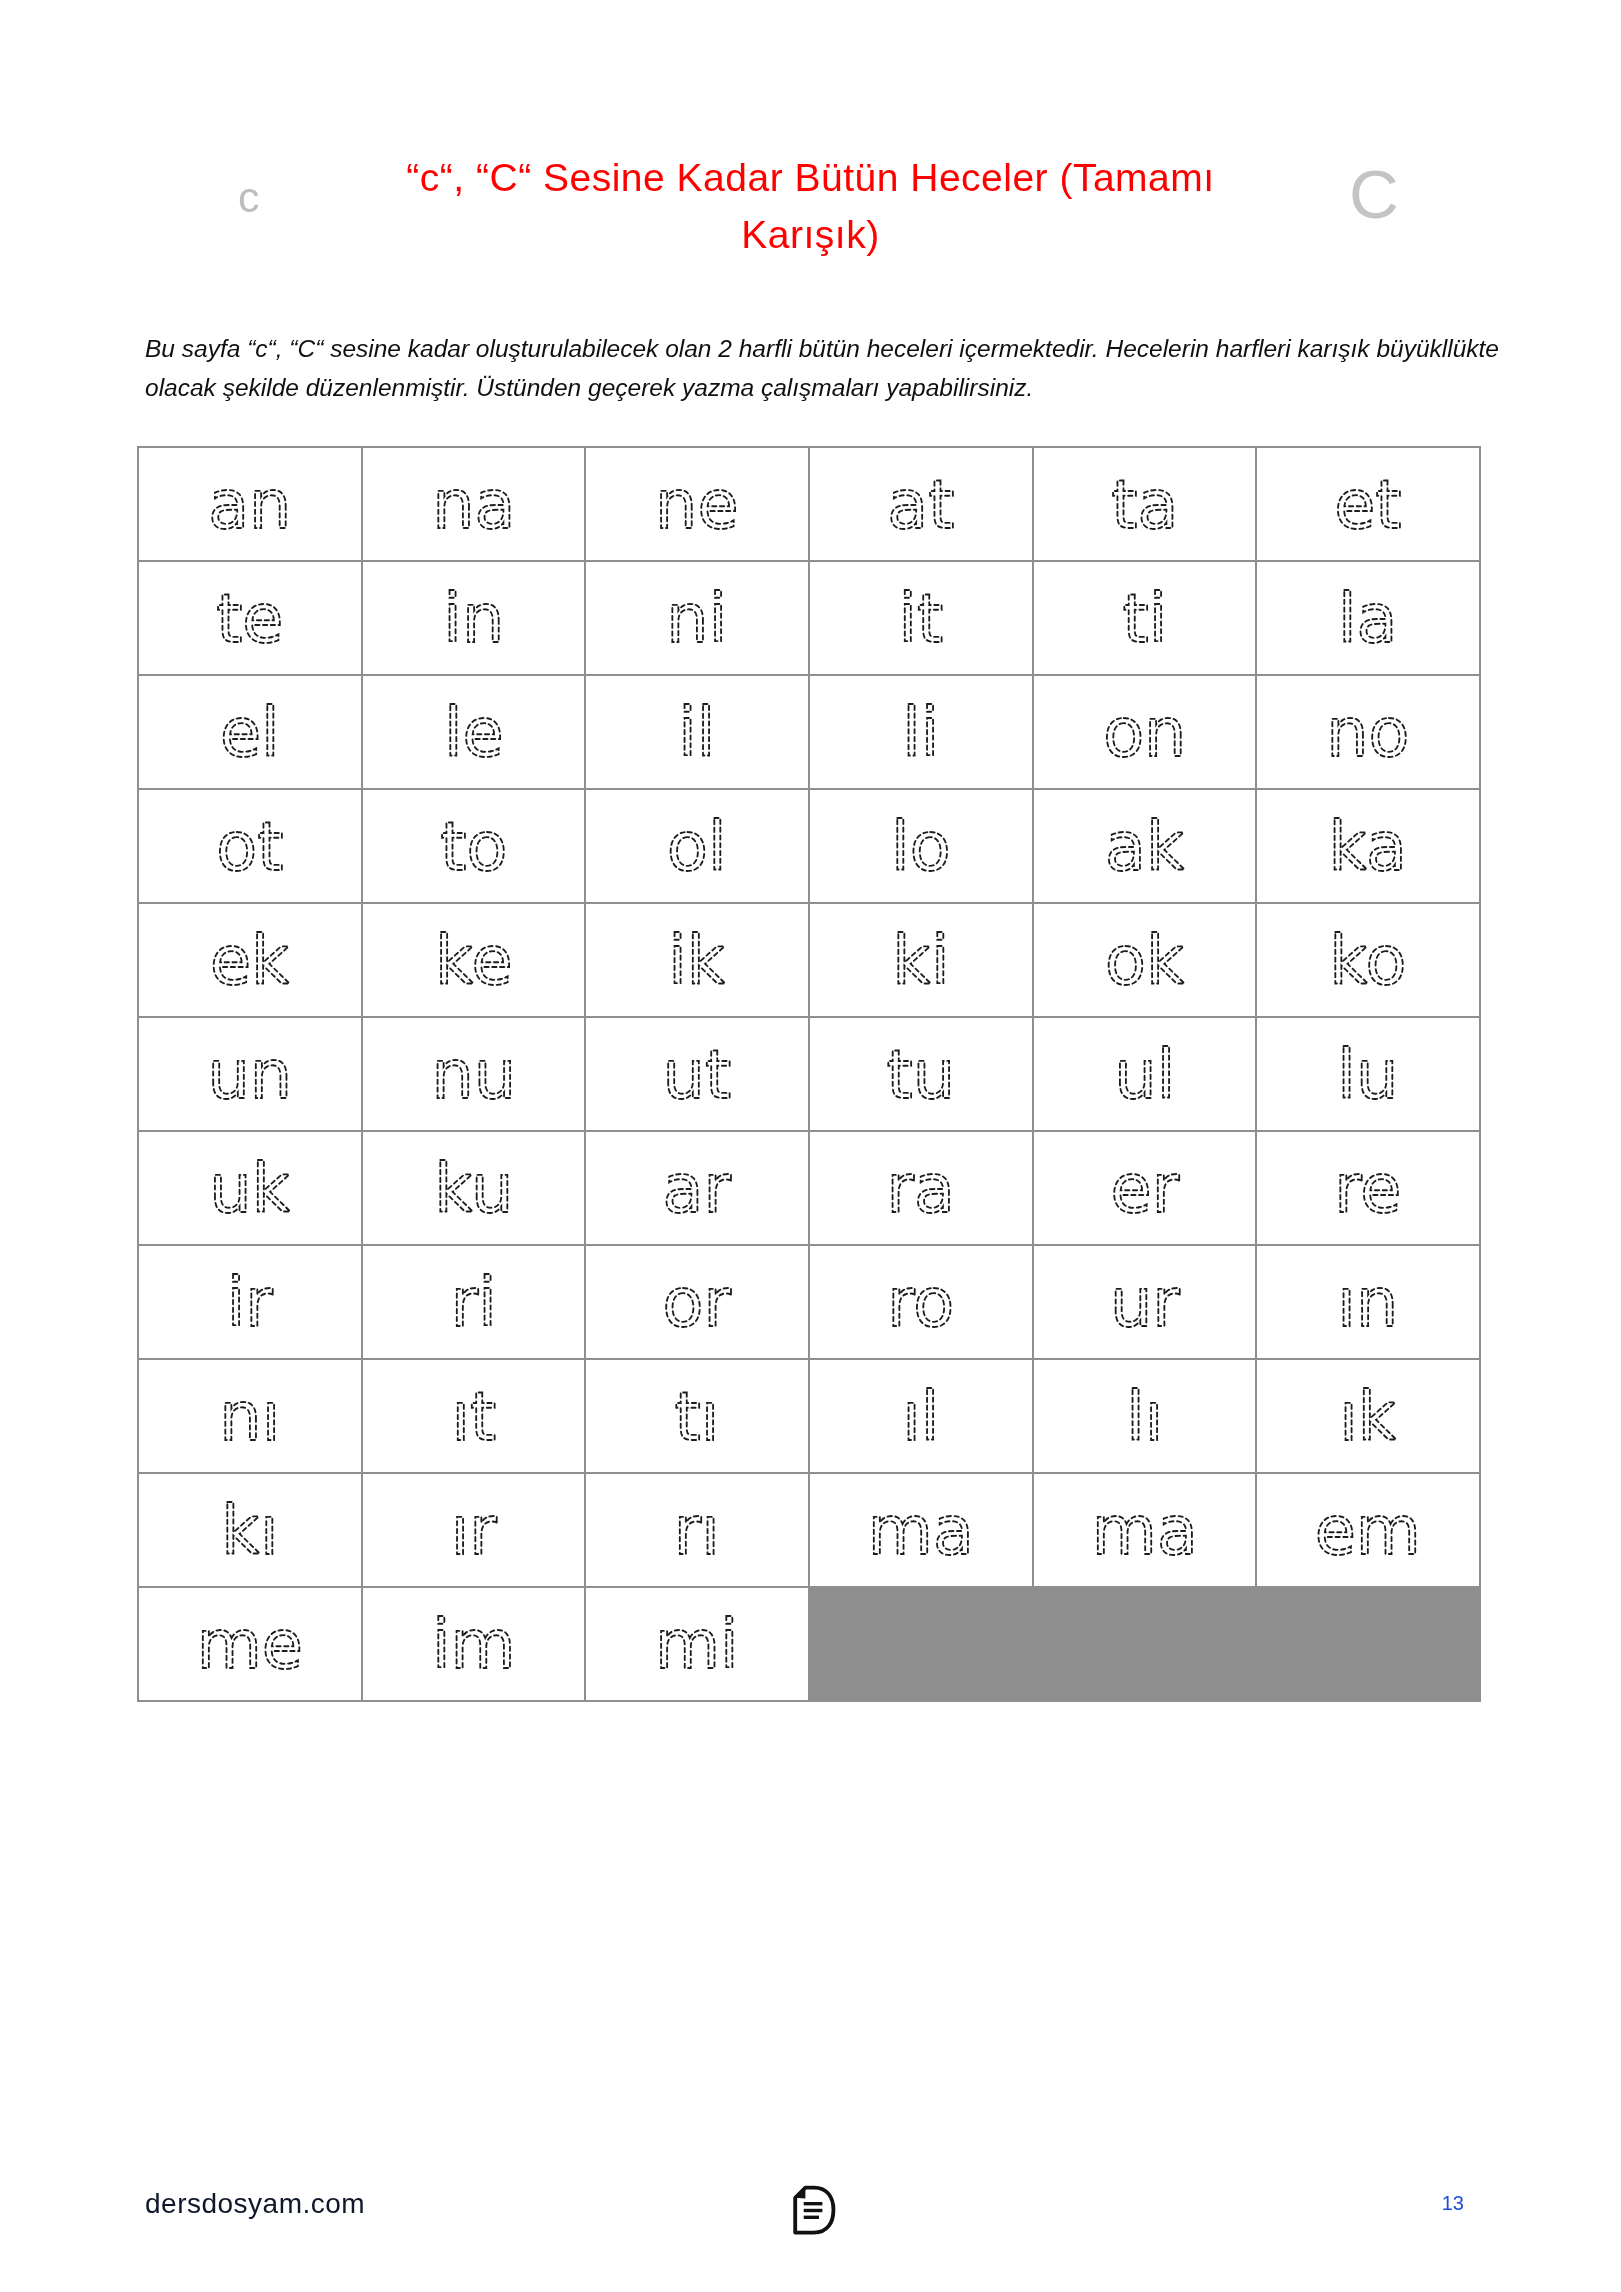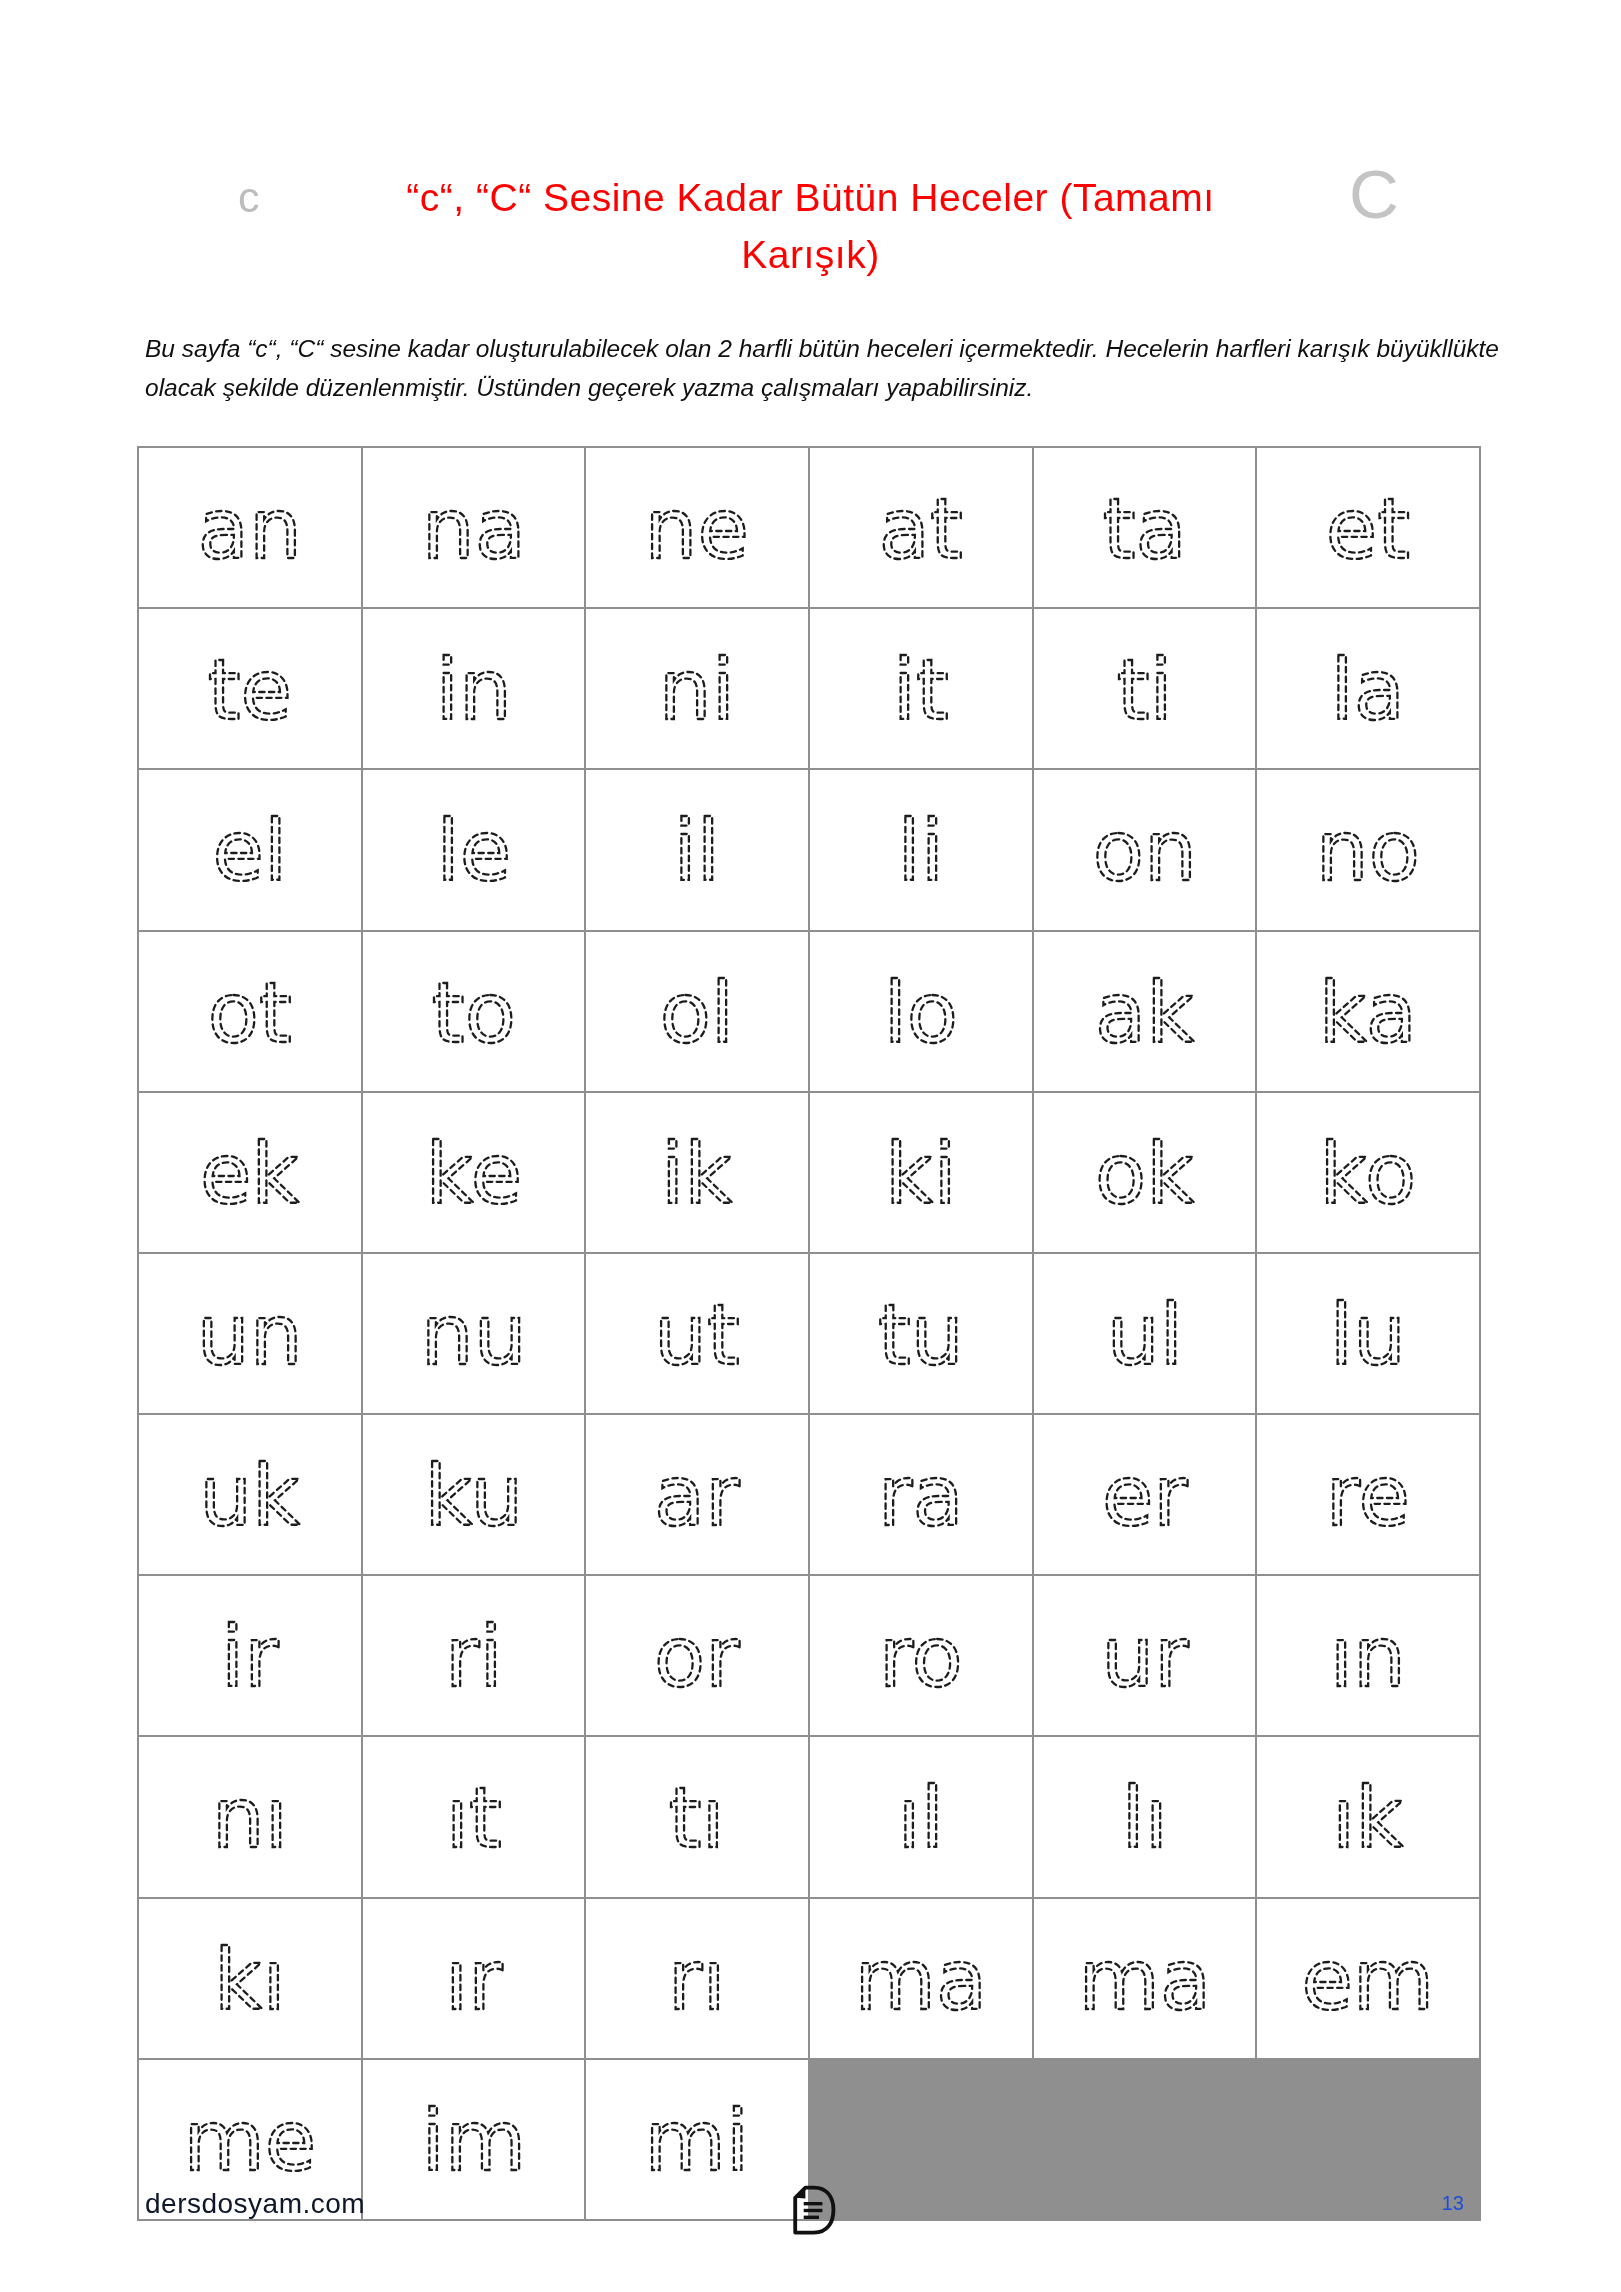--- a/index.html
+++ b/index.html
@@ -11,42 +11,42 @@
   .wm-left{left:238px;top:173px;font-size:43px;}
   .wm-right{left:1349px;top:155px;font-size:69px;color:#c4c4c4;}
   .title{position:absolute;left:0;right:0;top:149px;text-align:center;
          font-size:39px;line-height:57px;letter-spacing:0.5px;}
 
   
   .description{position:absolute;left:145px;top:304px;width:1368px;
                font-style:italic;font-size:24.5px;line-height:39px;color:#101010;}
 
   
-  .grid{position:absolute;left:137px;top:446px;width:1344px;height:1775px;
+  .grid{position:absolute;left:137px;top:446px;width:1344px;height:1256px;
         display:grid;grid-template-columns:repeat(6,1fr);grid-template-rows:repeat(11,1fr);
         gap:2px;background:#8f8f8f;border:2.9px solid #8f8f8f;box-sizing:border-box;}
   .cell{background:#ffffff;overflow:hidden;}
   .cell svg{width:100%;height:100%;display:block;}
   .tr{font-family:"DejaVu Sans",sans-serif;font-size:86px;fill:none;stroke:#1c1c1c;
       stroke-width:2.4px;stroke-dasharray:5.5 4.5;stroke-linecap:round;text-anchor:middle;}
 
   
   .footer-site{position:absolute;left:145px;top:2188px;font-size:28px;color:#0f172a;letter-spacing:0.5px;}
   .footer-logo{position:absolute;left:785px;top:2180px;width:51px;height:61px;}
   .footer-page{position:absolute;right:157px;top:2192px;font-size:20px;color:#1d4ed8;}
 </style>
 </head>
 <body>
 
 <div class="page">
 
   <span class="watermark wm-left">c</span>
   <span class="watermark wm-right">C</span>
 
-  <div class="title" style="color: rgb(255, 0, 0); margin-top: 20px;">
+  <div class="title" style="color: rgb(255, 0, 0);">
     <div>“c“, “C“ Sesine Kadar Bütün Heceler (Tamamı</div>
     <div>Karışık)</div>
   </div>
 
   <p class="description">Bu sayfa “c“, “C“ sesine kadar oluşturulabilecek olan 2 harfli bütün heceleri içermektedir. Hecelerin harfleri karışık büyükllükte olacak şekilde düzenlenmiştir. Üstünden geçerek yazma çalışmaları yapabilirsiniz.</p>
 
   <div class="grid">
     <div class="cell">
         <svg viewBox="0 0 228 144">
           <text class="tr" x="114" y="103">an</text>

